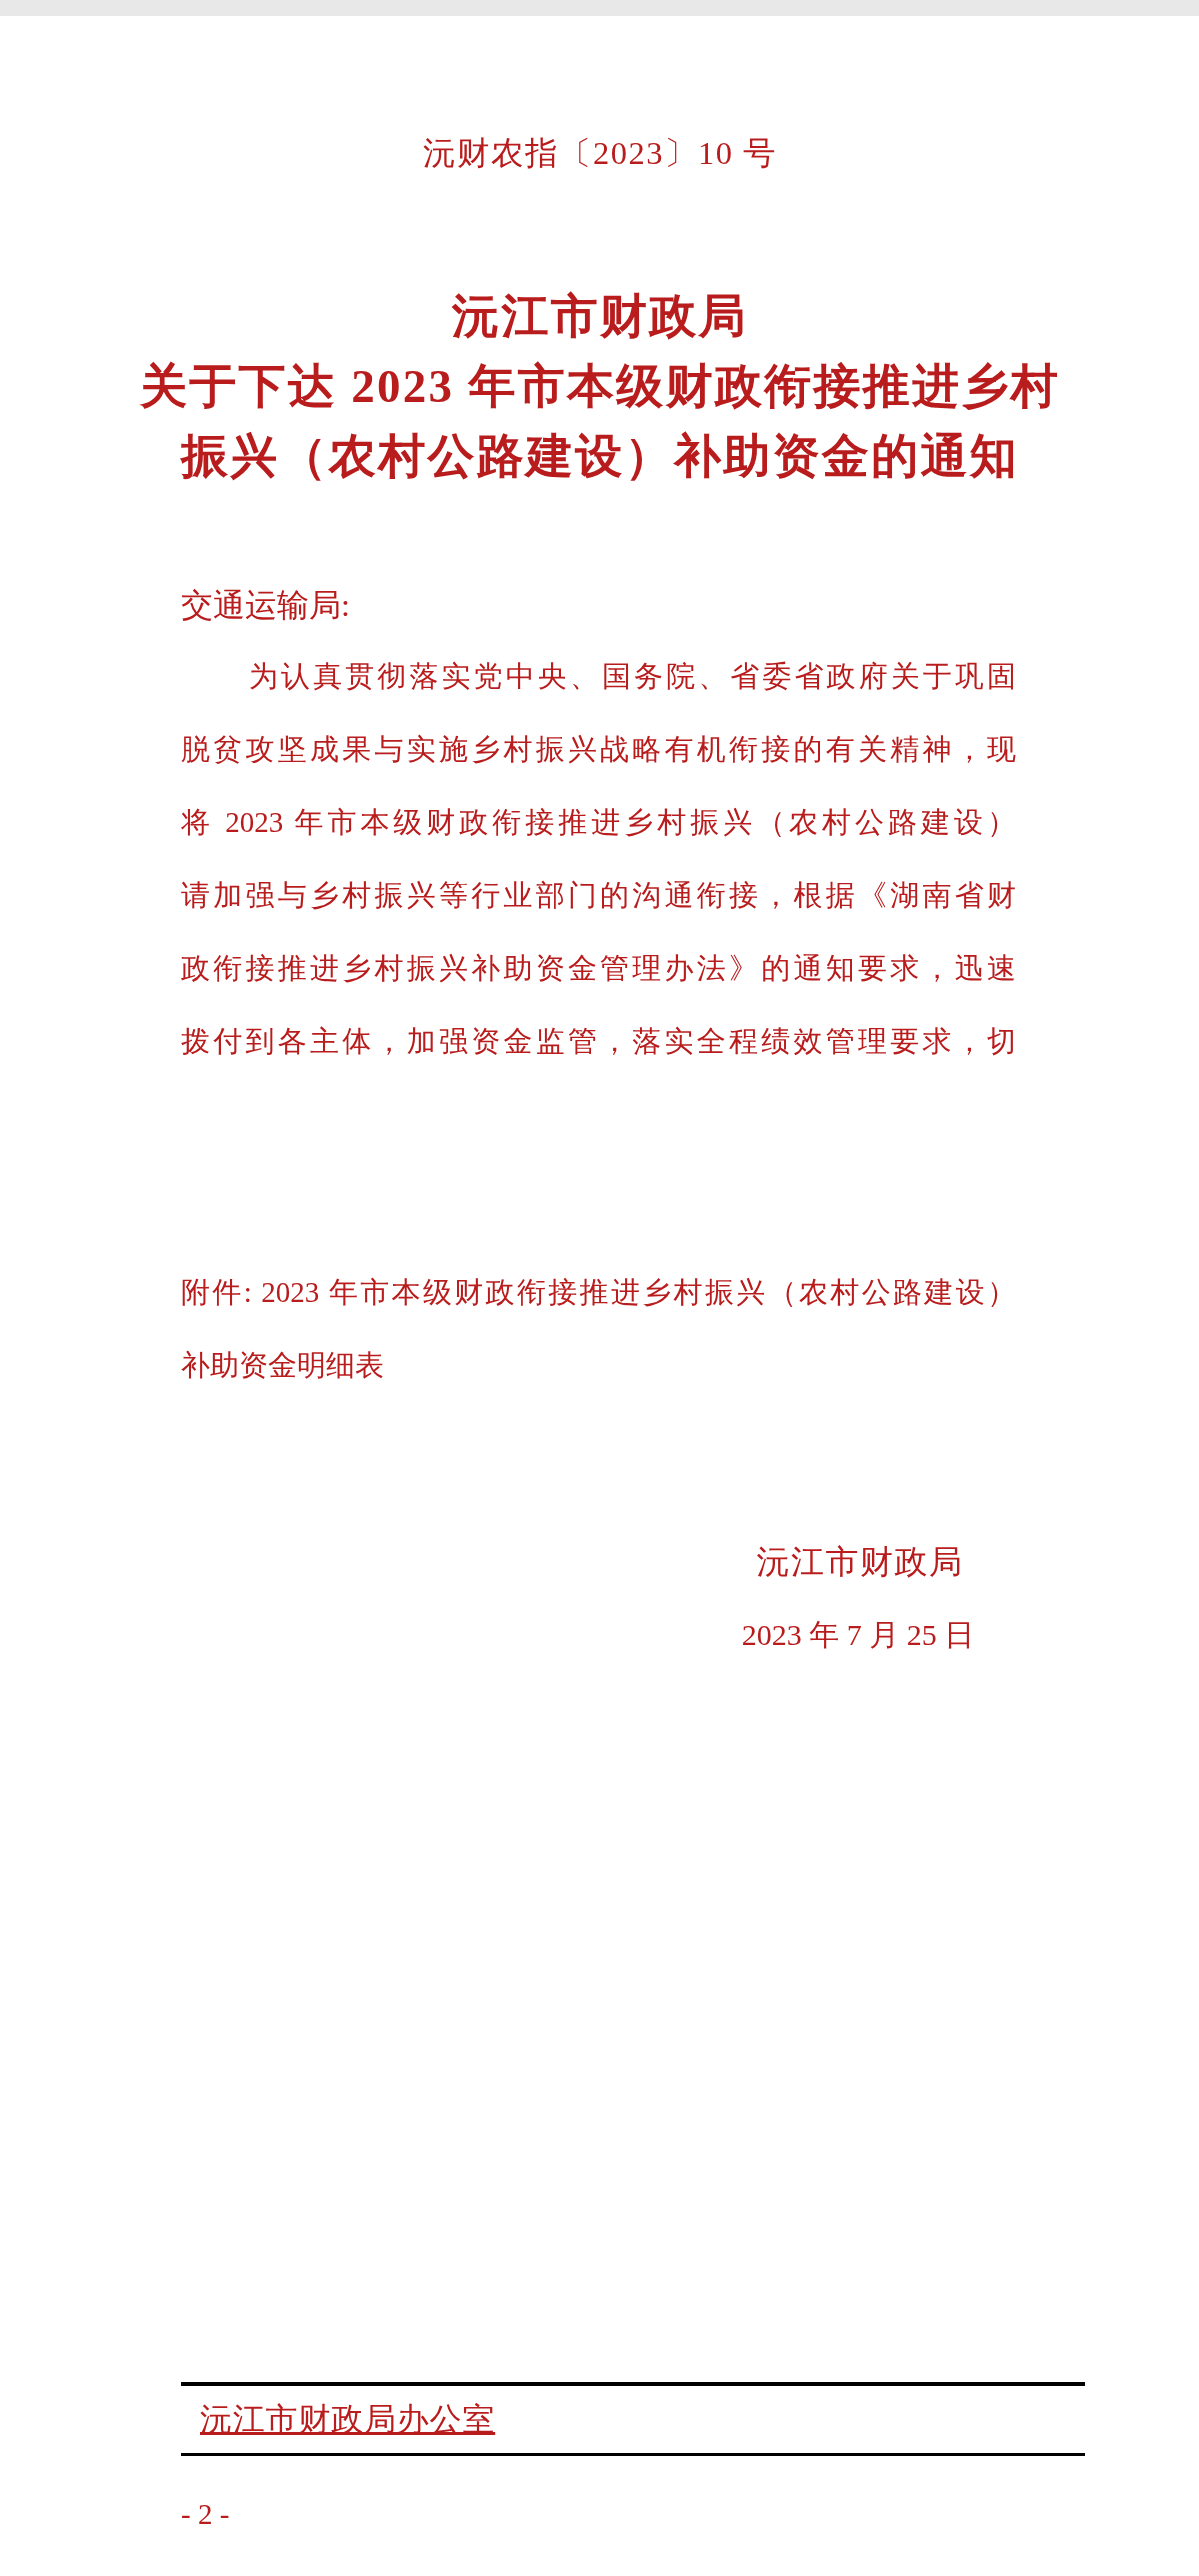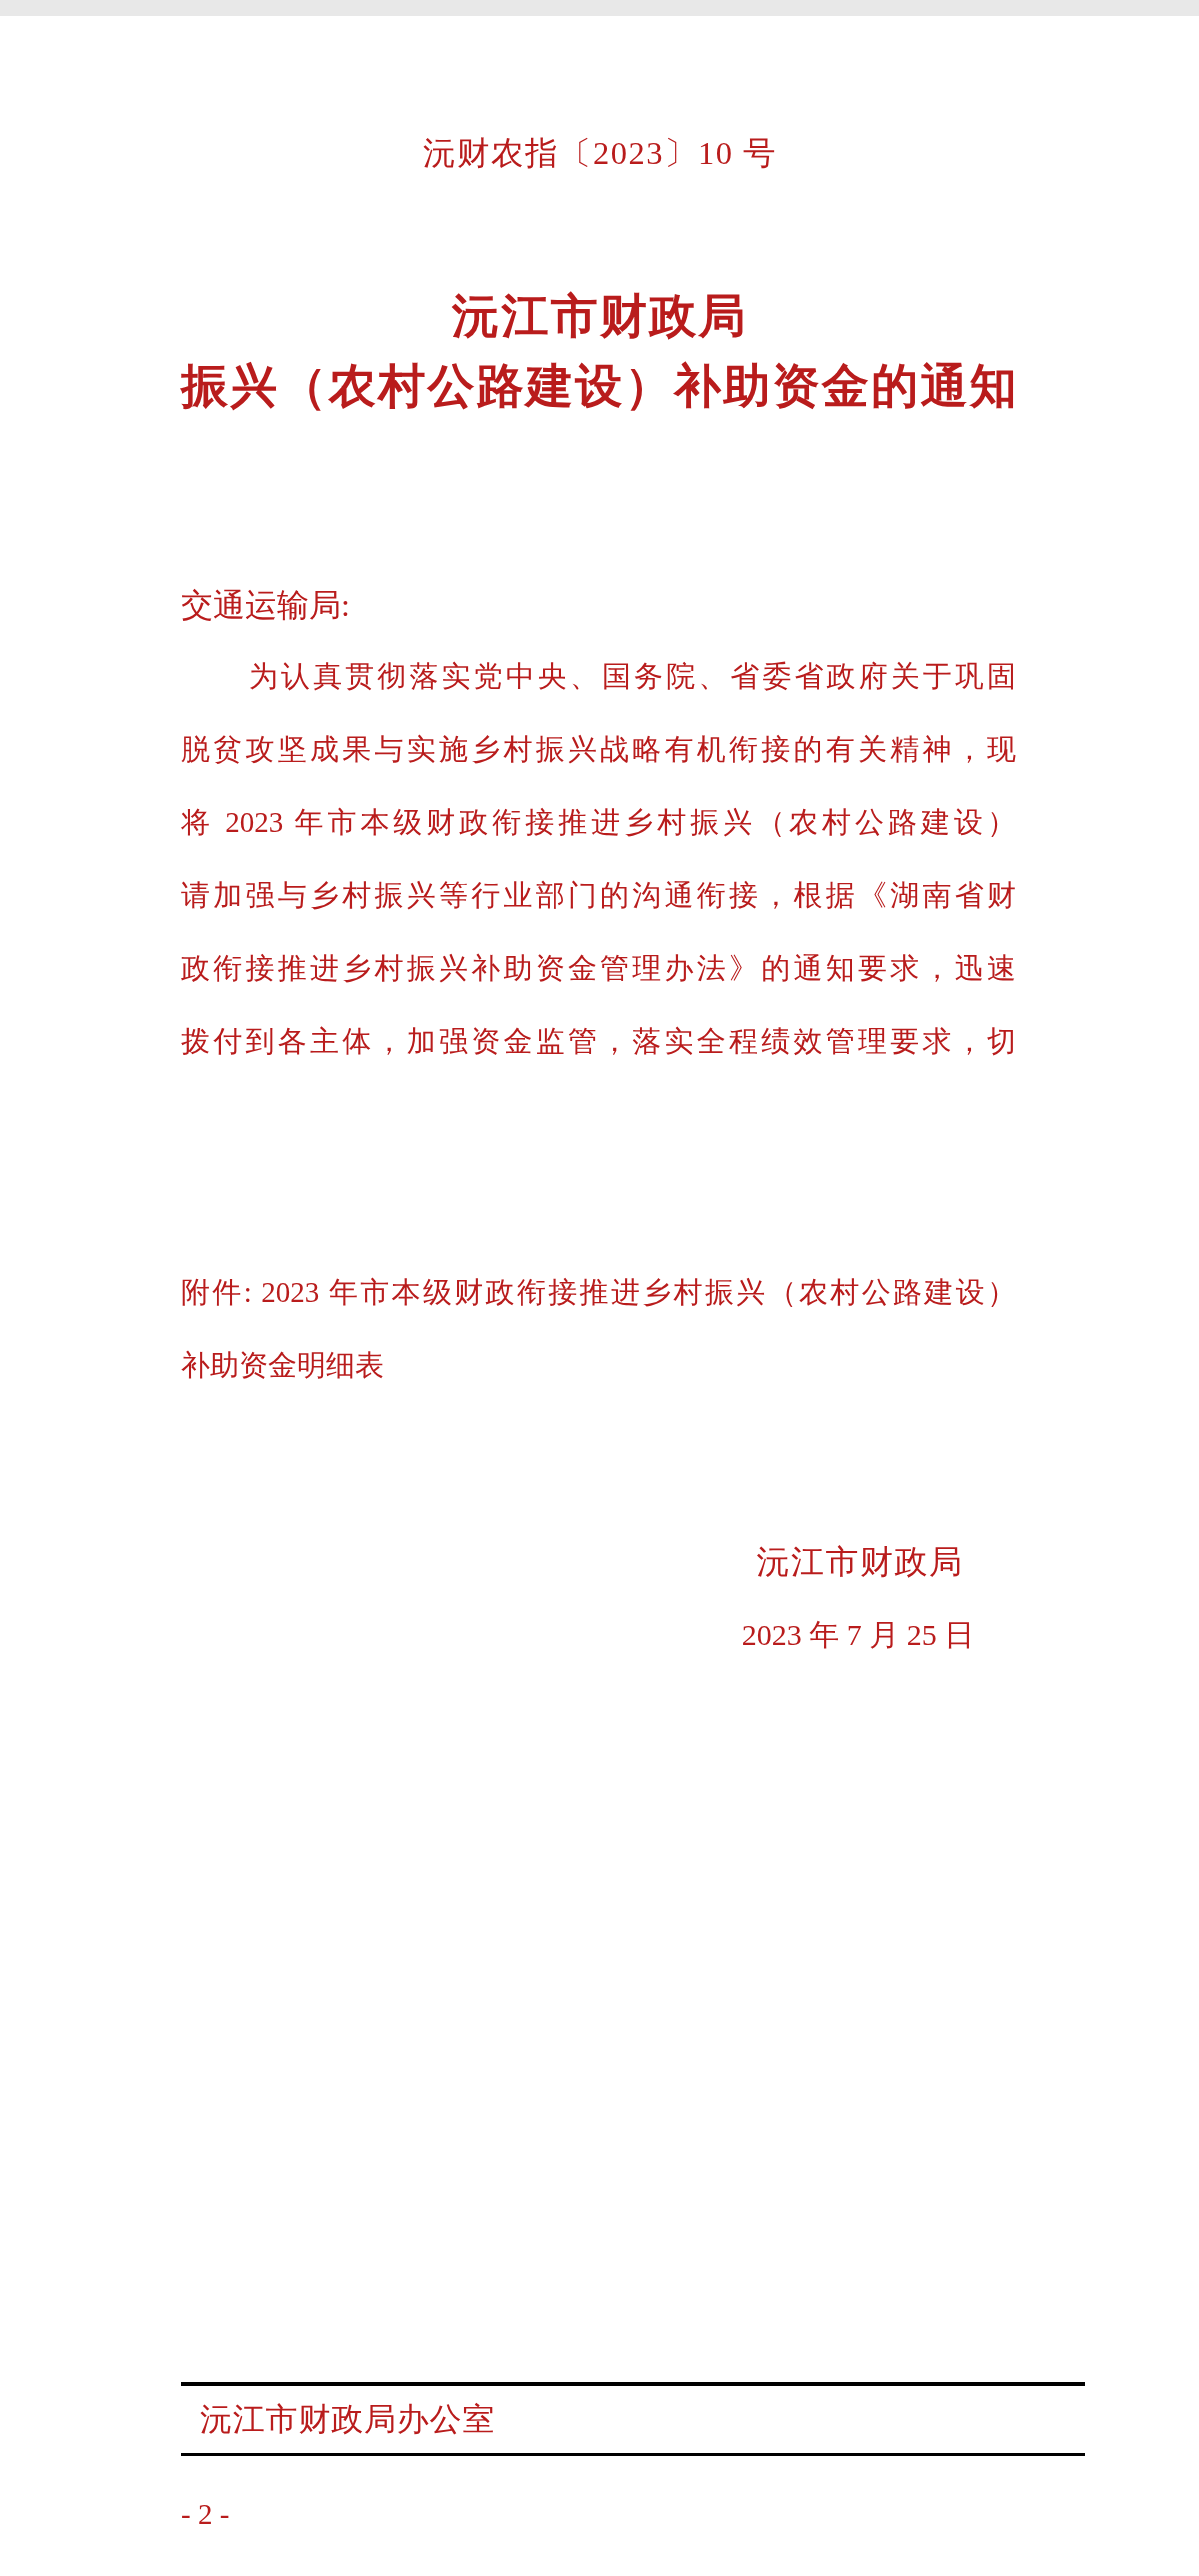--- a/index.html
+++ b/index.html
@@ -93,20 +93,21 @@
   .footer-rule-bottom {
     top: 2437px; left: 181px; width: 904px; height: 3px;
     background: #000000;
   }
   .footer-office {
     top: 2381px; left: 200px; width: 529px;
     height: 45px; line-height: 45px;
     font-size: 32px;
     text-align: left;
     letter-spacing: 0.8px;
+    text-decoration: underline;
   }
   .footer-issue {
     top: 2381px; left: 484px; width: 561px;
     height: 45px; line-height: 45px;
     font-size: 32px;
     text-align: right;
   }
   .page-number {
     top: 2476px; left: 181px; width: 227px;
     height: 45px; line-height: 45px;
@@ -116,20 +117,21 @@
 </style>
 </head>
 <body>
 
 <div class="page">
 
   <div class="abs doc-number">沅财农指〔2023〕10 号</div>
 
   <div class="abs title-block">
     <div class="title-line">沅江市财政局</div>
+    <div class="title-line">关于下达 2023 年市本级财政衔接推进乡村</div>
     <div class="title-line">振兴（农村公路建设）补助资金的通知</div>
   </div>
 
   <div class="abs salutation">交通运输局:</div>
 
   <div class="abs body-block">
     <div class="body-line indent">为认真贯彻落实党中央、国务院、省委省政府关于巩固</div>
     <div class="body-line">脱贫攻坚成果与实施乡村振兴战略有机衔接的有关精神，现</div>
     <div class="body-line">将 2023 年市本级财政衔接推进乡村振兴（农村公路建设）</div>
     <div class="body-line">请加强与乡村振兴等行业部门的沟通衔接，根据《湖南省财</div>

